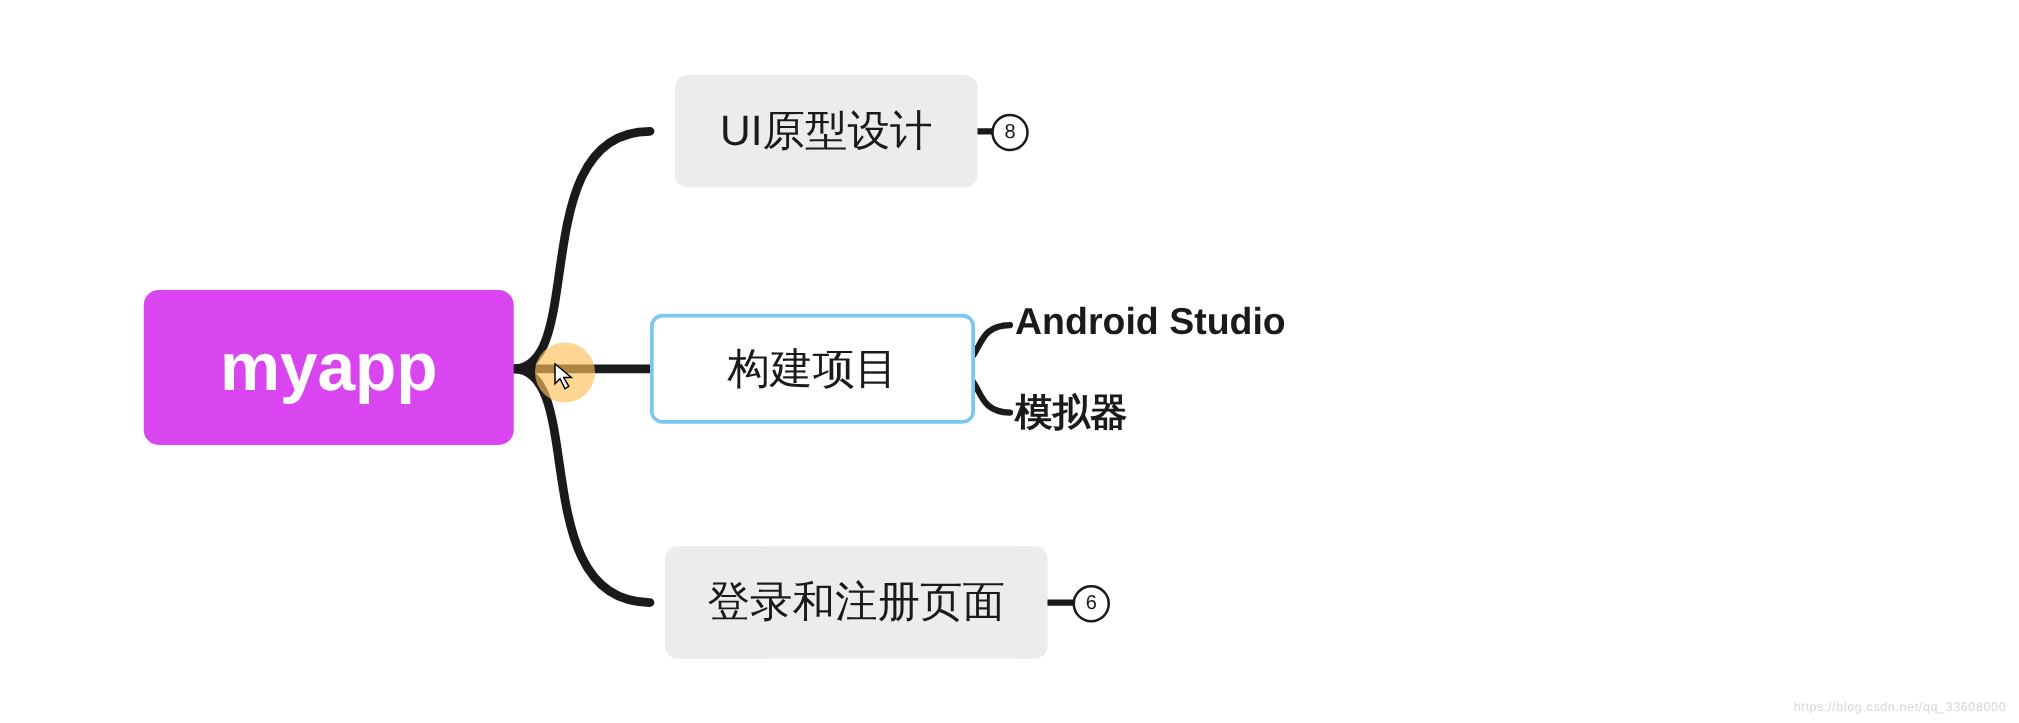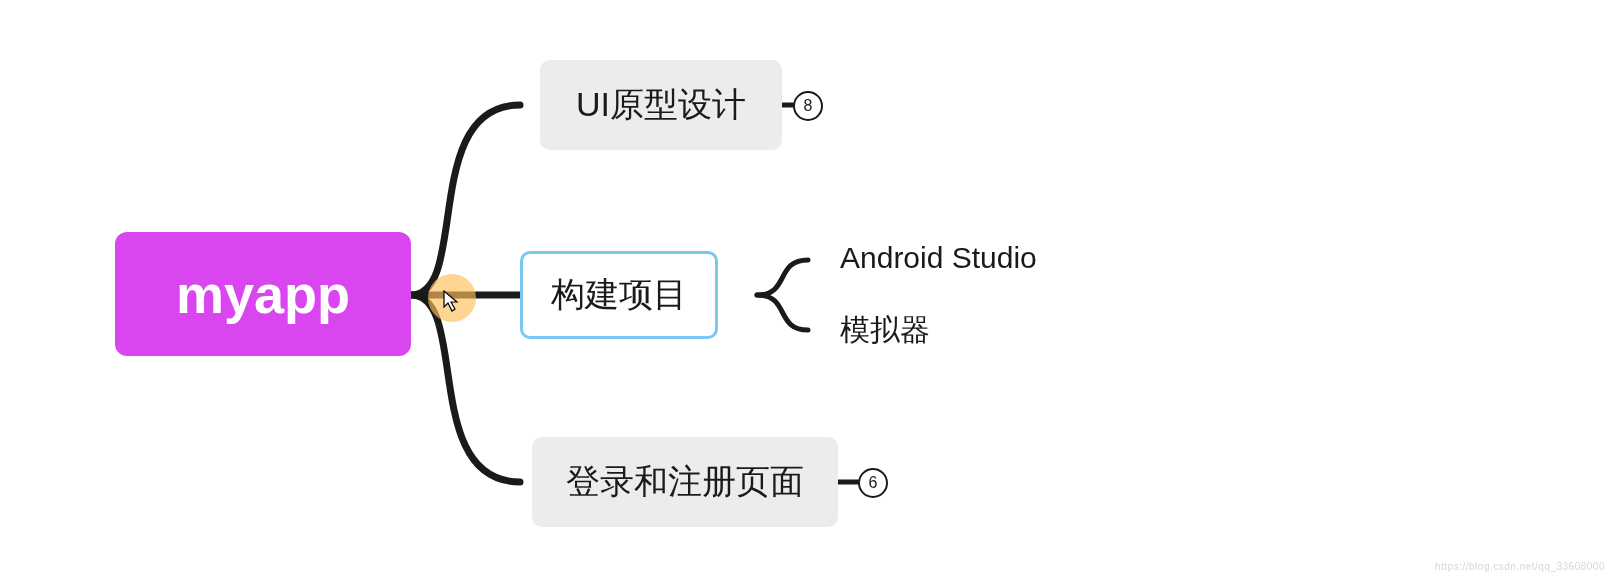--- a/index.html
+++ b/index.html
@@ -54,38 +54,37 @@
   }
   .child-1 {
     left: 524px;
     top: 60px;
     width: 242px;
     margin-left: 16px;
   }
   .child-2 {
     left: 520px;
     top: 251px;
-    width: 198px;
+    width: 260px;
     background: #ffffff;
     border: 3px solid #7cc7f2;
     height: 88px;
     text-align: right;
   }
   .child-3 {
     left: 532px;
     top: 437px;
     width: 306px;
   }
   .leaf {
     position: absolute;
     color: #1a1a1a;
     font-size: 30px;
-    font-weight: 400;
+    font-weight: 700;
     cursor: pointer;
-    margin-left: 28px;
   }
   .leaf-1 { left: 812px; top: 241px; }
   .leaf-2 { left: 812px; top: 310px; text-align: right; }
   .count-badge {
     position: absolute;
     width: 26px;
     height: 26px;
     border: 2px solid #1a1a1a;
     border-radius: 50%;
     background: #ffffff;

